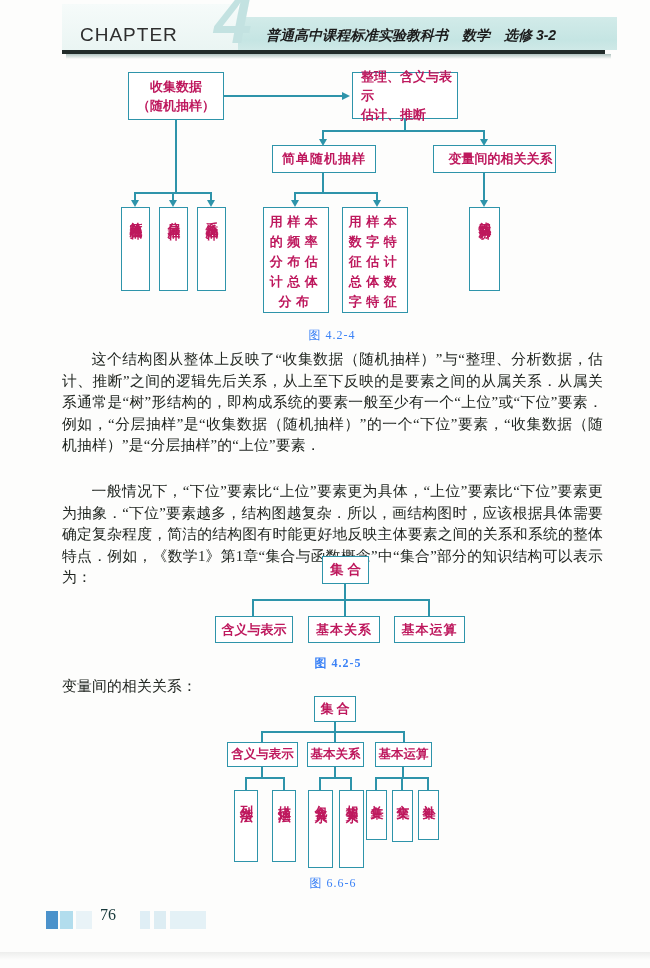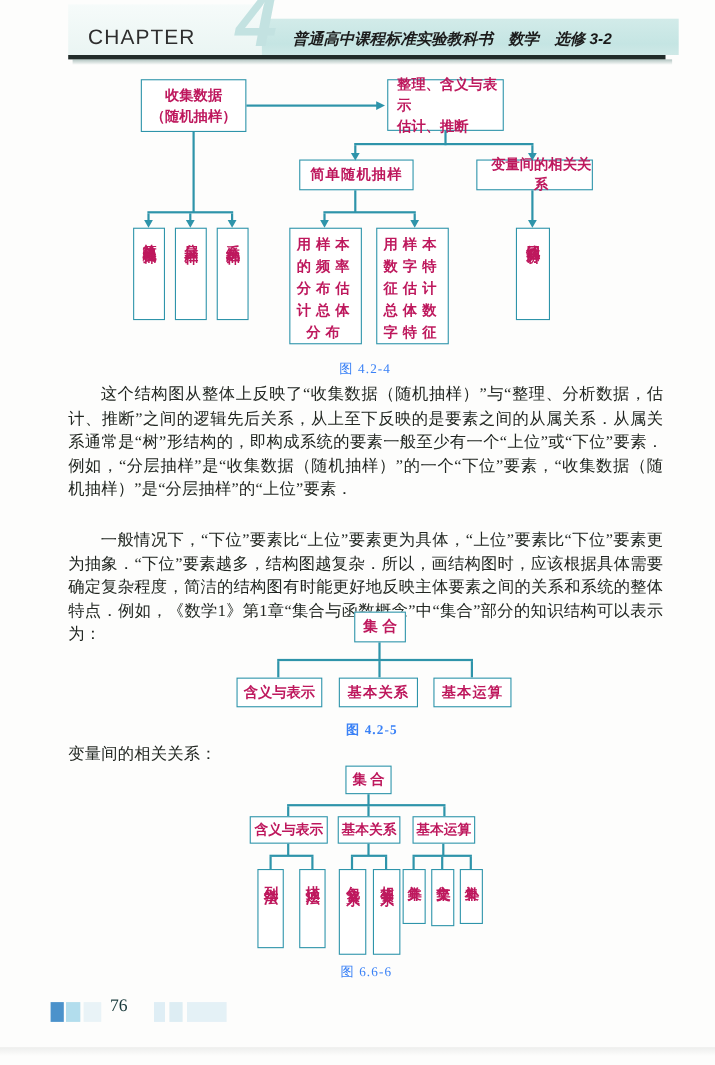--- a/index.html
+++ b/index.html
@@ -67,21 +67,21 @@
 <div class="abs banner-rule"></div>
 <div class="abs banner-rule-shadow"></div>
 
 <div>
 
   <div class="fbox pre" style="left:128px;top:72px;width:96px;height:48px;font-size:13px;line-height:19px;">收集数据
 （随机抽样）</div>
   <div class="fbox pre" style="left:352px;top:72px;width:106px;height:47px;font-size:13px;line-height:19px;justify-content:flex-start;text-align:left;padding-left:8px;">整理、含义与表示
 估计、推断</div>
   <div class="fbox" style="left:272px;top:145px;width:104px;height:28px;font-size:13px;letter-spacing:1px;">简单随机抽样</div>
-  <div class="fbox" style="left:433px;top:145px;width:106px;height:28px;font-size:13px;padding-left:12px;">变量间的相关关系</div>
+  <div class="fbox" style="left:433px;top:145px;width:123px;height:28px;font-size:13px;padding-left:12px;">变量间的相关关系</div>
 
   <div class="fbox vwrap" style="left:121px;top:207px;width:29px;height:84px;font-size:12.5px;">
     <span class="vtext" style="letter-spacing:1px;">简单随机抽样</span>
     </div>
   <div class="fbox vwrap" style="left:159px;top:207px;width:29px;height:84px;font-size:12.5px;">
     <span class="vtext">分层抽样</span>
     </div>
   <div class="fbox vwrap" style="left:197px;top:207px;width:29px;height:84px;font-size:12.5px;">
     <span class="vtext">系统抽样</span>
     </div>

